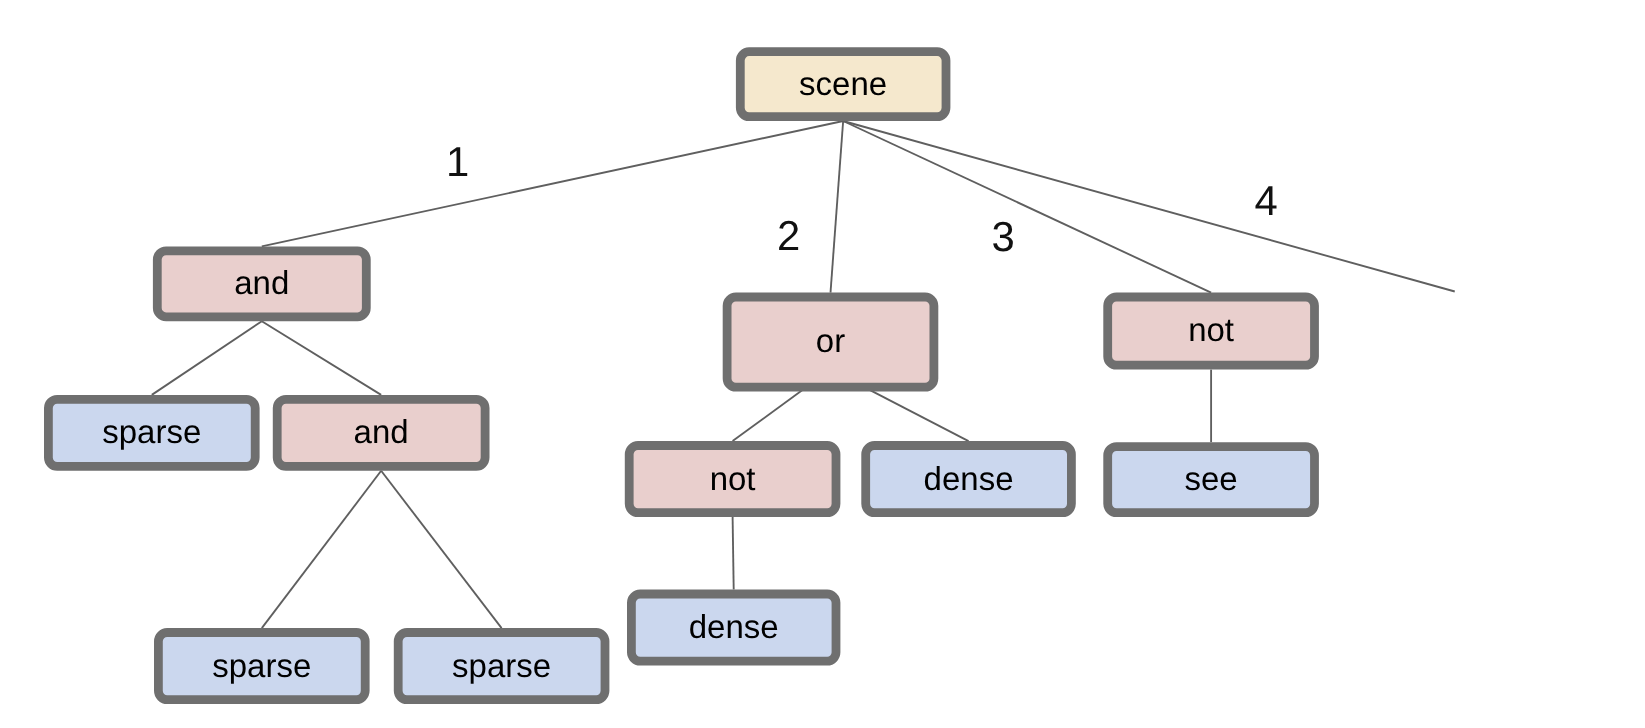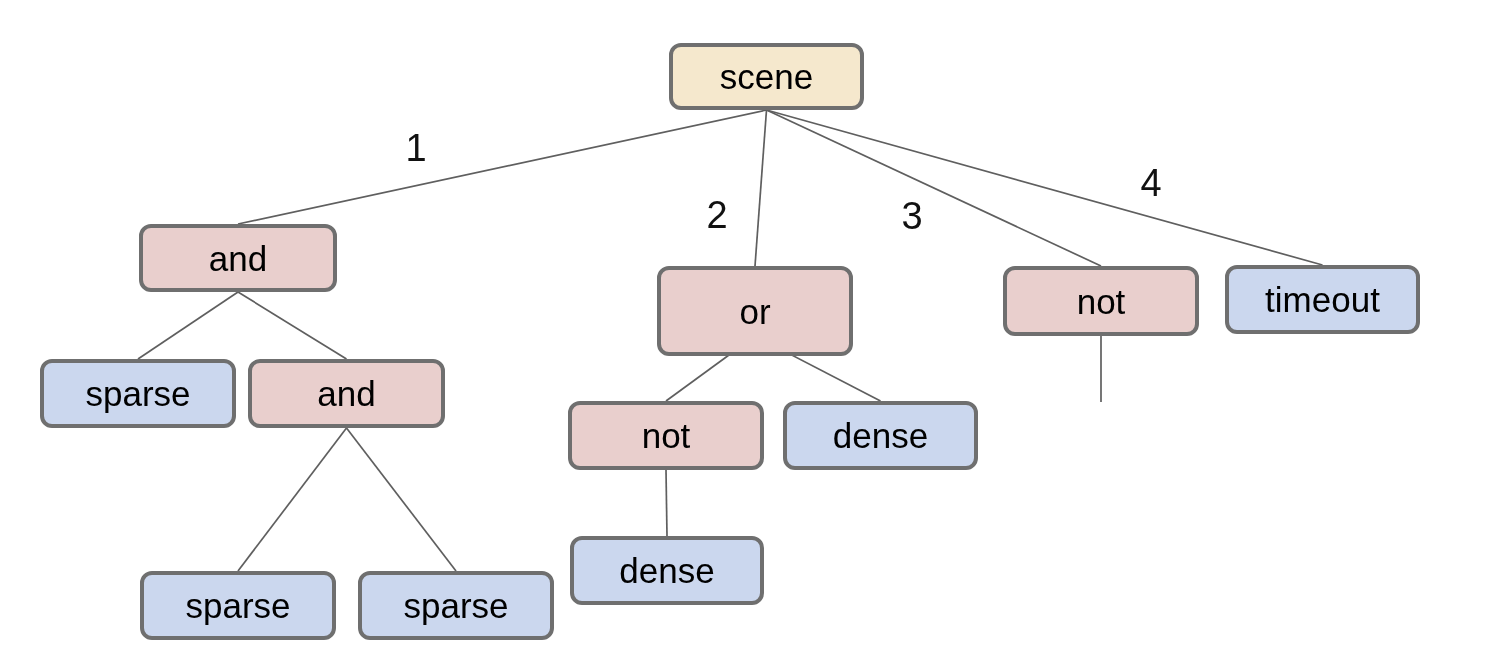--- a/index.html
+++ b/index.html
@@ -21,23 +21,23 @@
     top: 0;
     width: 1495px;
     height: 662px;
   }
   .node {
     position: absolute;
     box-sizing: border-box;
     display: flex;
     align-items: center;
     justify-content: center;
-    border: 4px solid #6d28d9;
+    border: 8px solid #6d28d9;
     border-radius: 12px;
-    font-size: 35px;
+    font-size: 30px;
     line-height: 1;
     color: #000000;
     white-space: nowrap;
   }
   .edge-label {
     position: absolute;
     transform: translate(-50%, -50%);
     font-size: 38px;
     line-height: 1;
     color: #111111;
@@ -71,34 +71,34 @@
     </div>
     <div class="node" style="left: 139px; top: 224px; width: 198px; height: 68px; background: rgb(233, 207, 205); border-color: rgb(111, 111, 111); color: rgb(0, 0, 0);">
       <span>and</span>
     </div>
     <div class="node" style="left: 657px; top: 266px; width: 196px; height: 90px; background: rgb(233, 207, 205); border-color: rgb(111, 111, 111); color: rgb(0, 0, 0);">
       <span>or</span>
     </div>
     <div class="node" style="left: 1003px; top: 266px; width: 196px; height: 70px; background: rgb(233, 207, 205); border-color: rgb(111, 111, 111); color: rgb(0, 0, 0);">
       <span>not</span>
     </div>
-    <div class="node" style="left: 1225px; top: 265px; width: 195px; height: 69px; background: rgb(203, 215, 238); border-color: rgb(111, 111, 111); color: rgb(0, 0, 0);">
-      <span>timeout</span>
-    </div>
     <div class="node" style="left: 40px; top: 359px; width: 196px; height: 69px; background: rgb(203, 215, 238); border-color: rgb(111, 111, 111); color: rgb(0, 0, 0);">
       <span>sparse</span>
     </div>
     <div class="node" style="left: 248px; top: 359px; width: 197px; height: 69px; background: rgb(233, 207, 205); border-color: rgb(111, 111, 111); color: rgb(0, 0, 0);">
       <span>and</span>
     </div>
     <div class="node" style="left: 568px; top: 401px; width: 196px; height: 69px; background: rgb(233, 207, 205); border-color: rgb(111, 111, 111); color: rgb(0, 0, 0);">
       <span>not</span>
     </div>
     <div class="node" style="left: 783px; top: 401px; width: 195px; height: 69px; background: rgb(203, 215, 238); border-color: rgb(111, 111, 111); color: rgb(0, 0, 0);">
       <span>dense</span>
+    </div>
+    <div class="node" style="left: 1003px; top: 402px; width: 196px; height: 68px; background: rgb(203, 215, 238); border-color: rgb(111, 111, 111); color: rgb(0, 0, 0);">
+      <span>see</span>
     </div>
     <div class="node" style="left: 140px; top: 571px; width: 196px; height: 69px; background: rgb(203, 215, 238); border-color: rgb(111, 111, 111); color: rgb(0, 0, 0);">
       <span>sparse</span>
     </div>
     <div class="node" style="left: 358px; top: 571px; width: 196px; height: 69px; background: rgb(203, 215, 238); border-color: rgb(111, 111, 111); color: rgb(0, 0, 0);">
       <span>sparse</span>
     </div>
     <div class="node" style="left: 570px; top: 536px; width: 194px; height: 69px; background: rgb(203, 215, 238); border-color: rgb(111, 111, 111); color: rgb(0, 0, 0);">
       <span>dense</span>
     </div>

